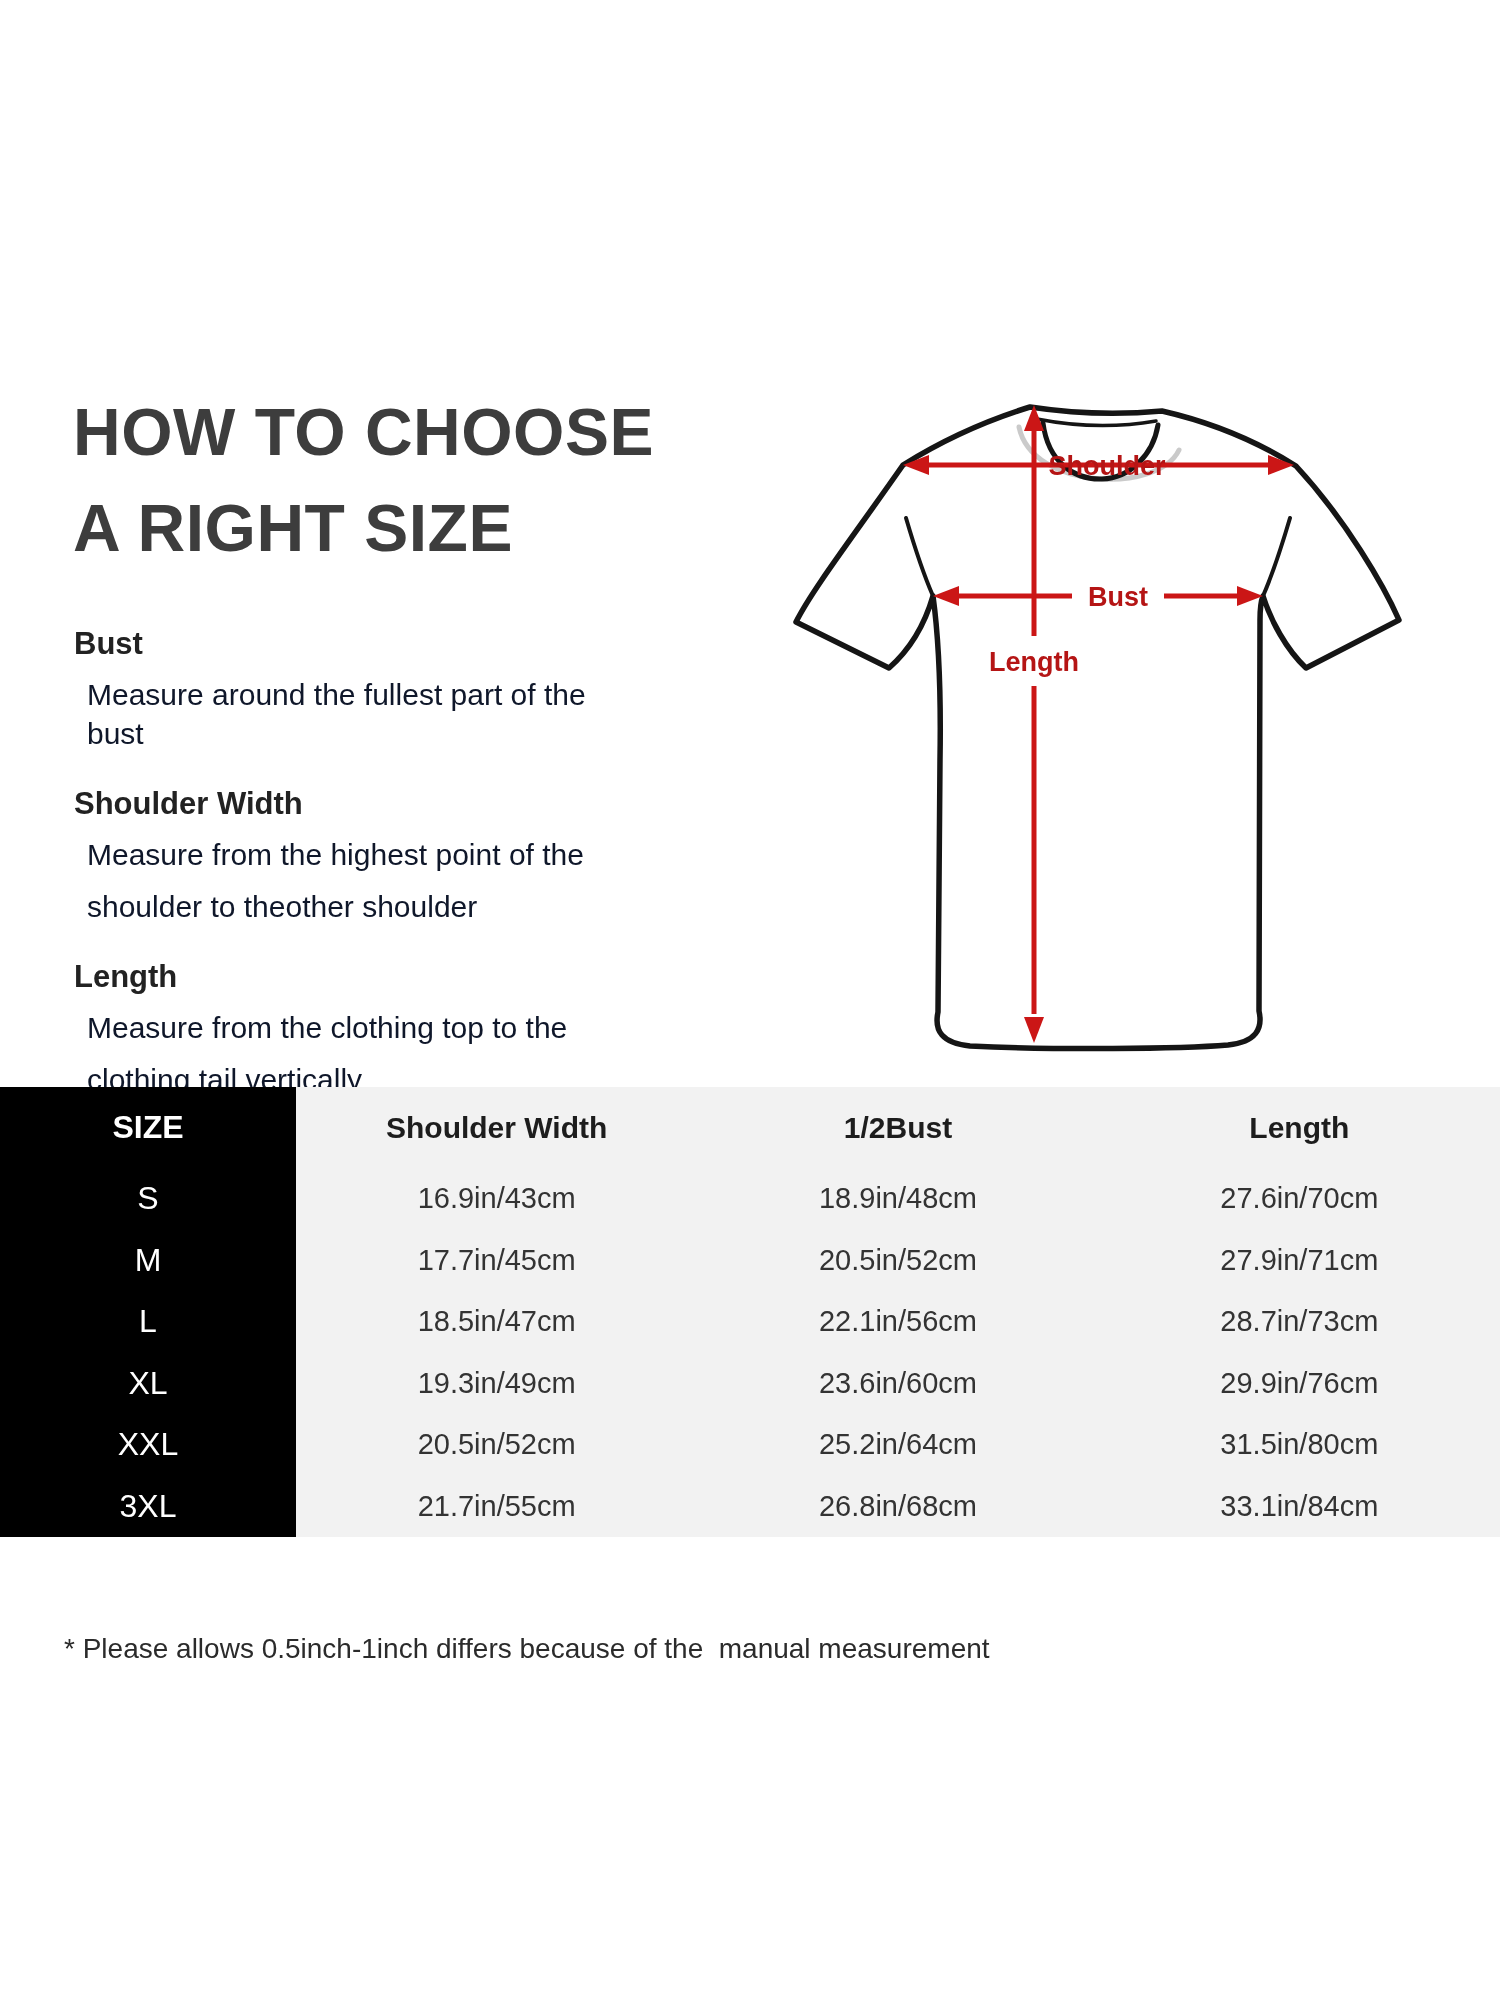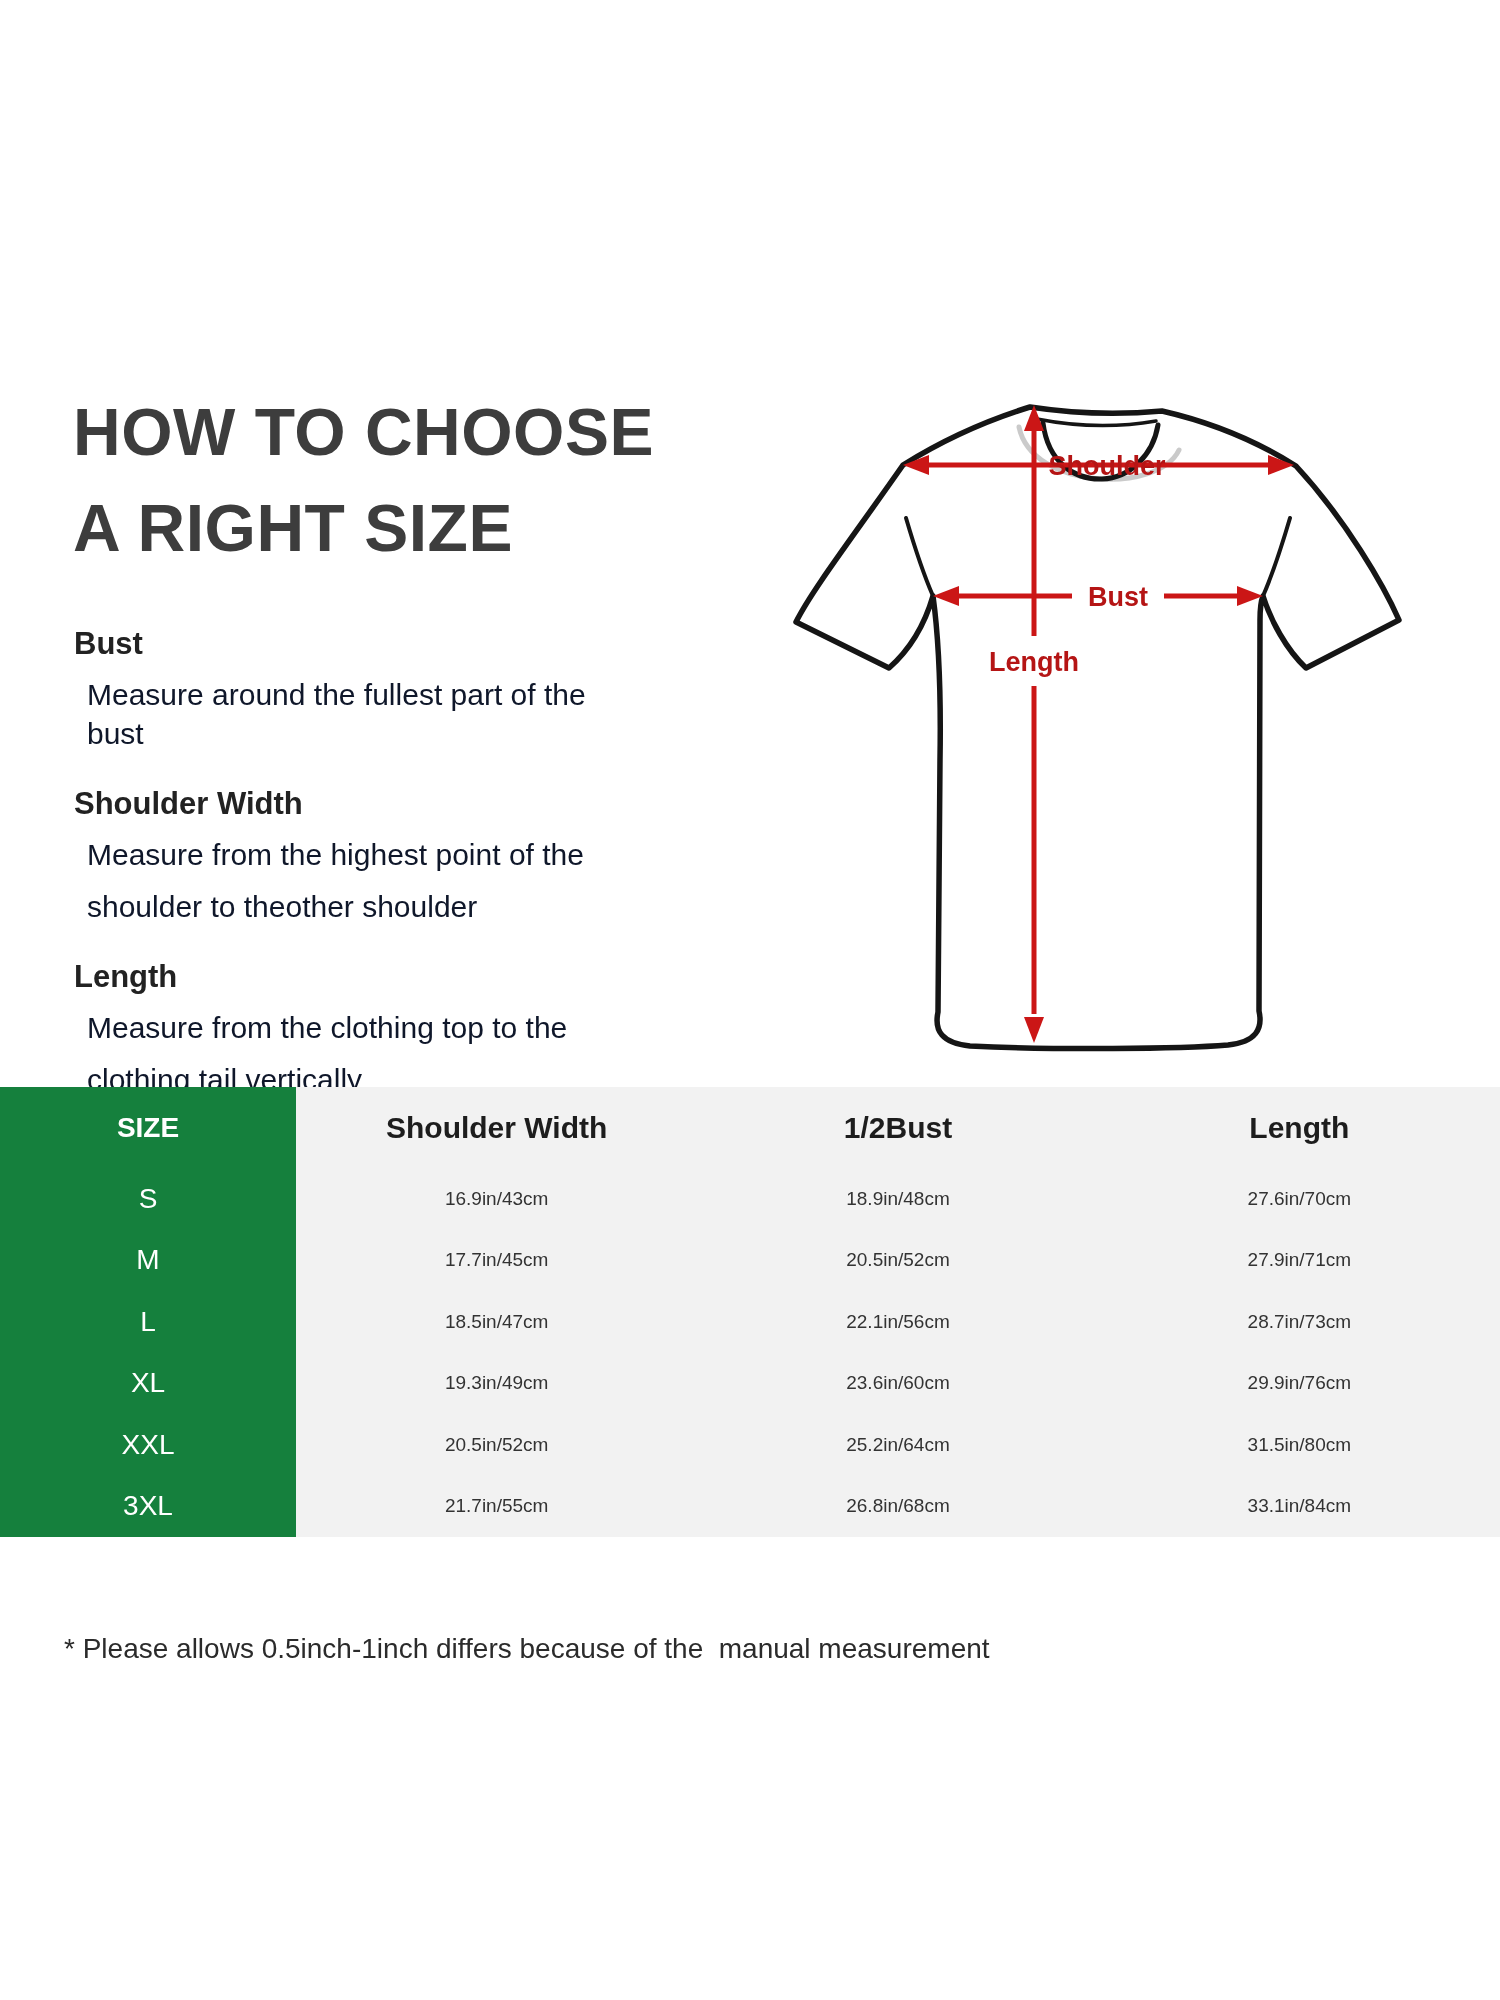--- a/index.html
+++ b/index.html
@@ -33,24 +33,24 @@
   }
   
   .size-table{
     position:absolute;left:0;top:1087px;width:1500px;height:450px;
     display:grid;grid-template-columns:296px 1fr 1fr 1fr;
     grid-template-rows:81px repeat(6,1fr);
     background:#f2f2f2;
   }
   .cell{
     display:flex;align-items:center;justify-content:center;
-    font-size:19px;color:#333333;
+    font-size:29px;color:#333333;
   }
   .cell.header{font-weight:bold;font-size:30px;color:#1d1d1d;}
-  .cell.size-col{background:#15803d;color:#ffffff;font-size:28px;}
+  .cell.size-col{background:#000000;color:#ffffff;font-size:32px;}
   .cell.size-col.header{color:#ffffff;}
   
   .footnote{
     position:absolute;left:64px;top:1605px;
     font-size:28px;color:#2b2b2b;white-space:pre-wrap;margin-top:28px;
   }
 </style>
 </head>
 <body>
 

